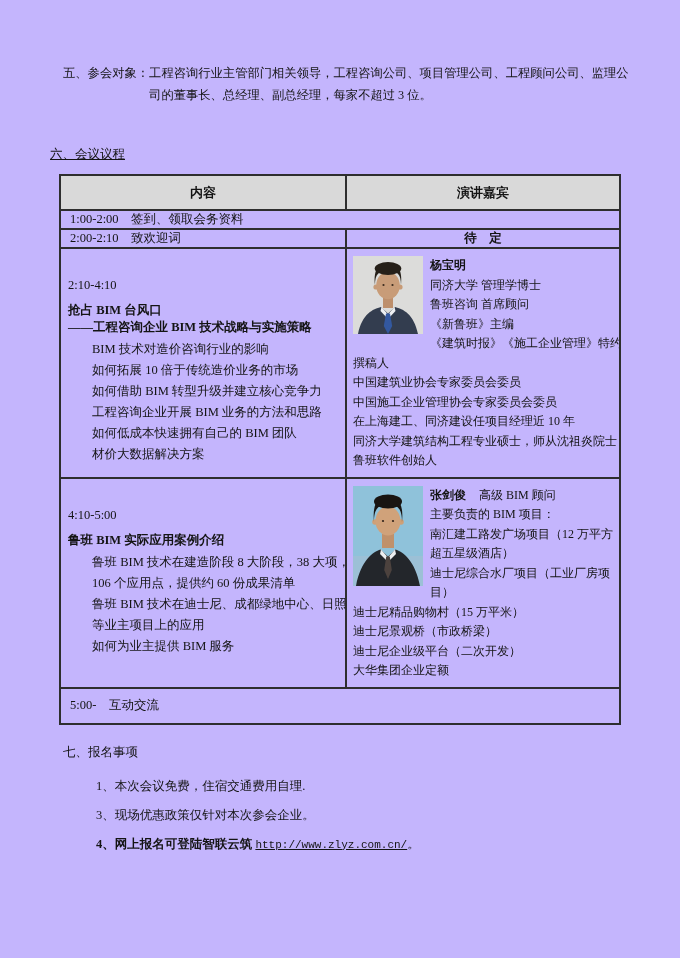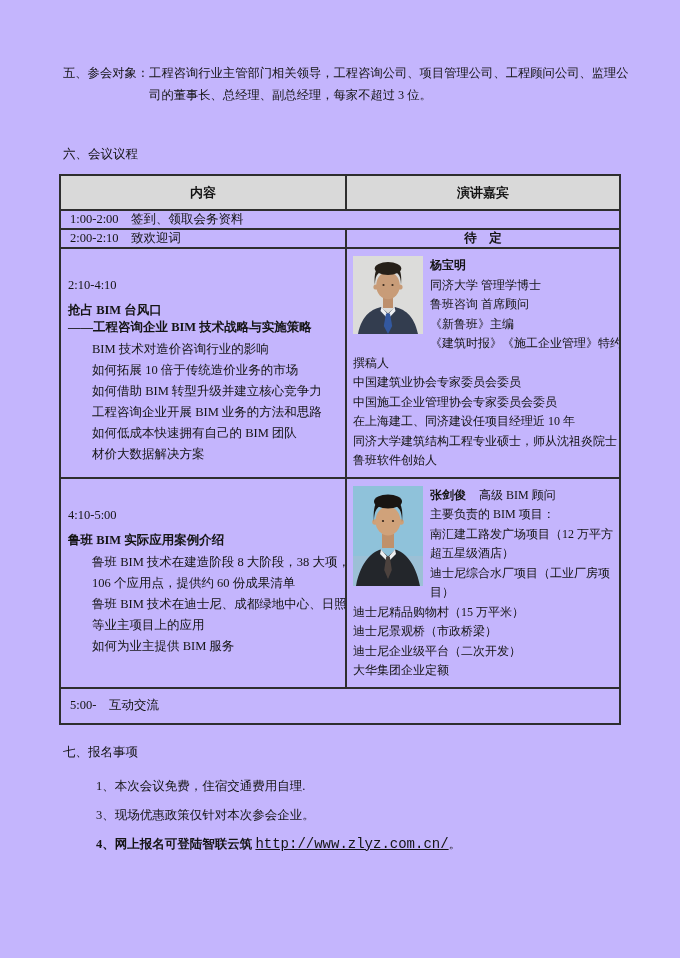--- a/index.html
+++ b/index.html
@@ -10,21 +10,21 @@
     color: #141414; font-size: 12.5px;
   }
   .page { position: relative; width: 680px; height: 958px; background: #c4b5fd; overflow: hidden; }
 
   
   .participants { display: flex; margin: 62px 30px 0 63px; line-height: 22px; font-size: 12.3px; }
   .p-label { white-space: nowrap; flex: 0 0 auto; }
   .p-body div { white-space: nowrap; }
 
   
-  .agenda-heading { margin: 40px 0 0 63px; line-height: 16px; }
+  .agenda-heading { margin: 40px 0 0 50px; line-height: 16px; text-decoration: underline; }
 
   
   table.agenda { border-collapse: collapse; table-layout: fixed; width: 562px; margin: 12px 0 0 59px; }
   .agenda th, .agenda td { border: 2px solid #2e2e2e; vertical-align: top; padding: 0; }
   .agenda th { height: 35px; background: #d9d9d9; text-align: center; vertical-align: middle; font-weight: bold; font-size: 13px; }
   .agenda .w-left { width: 286px; }
   td.simple { height: 17px; vertical-align: middle; padding: 0 9px; white-space: nowrap; }
   td.tbd { text-align: center; vertical-align: middle; font-weight: bold; }
   td.sess-left { padding: 26px 6px 8px 7px; line-height: 21px; overflow: hidden; }
   .sess-time { white-space: nowrap; }
@@ -41,21 +41,21 @@
   .spk-title { margin-left: 13px; font-weight: normal; }
   td.closing { height: 36px; vertical-align: middle; padding: 0 9px; white-space: nowrap; }
 
   
   .reg-heading { margin: 19px 0 0 63px; line-height: 16px; }
   .reg-items { margin: 16px 30px 0 96px; }
   .reg-item { margin-bottom: 9px; line-height: 20px; white-space: nowrap; }
   .bold { font-weight: bold; }
   .reg-link {
     color: #141414; text-decoration: underline; cursor: pointer;
-    font-family: "Liberation Mono", "DejaVu Sans Mono", monospace; font-size: 14px;
+    font-family: "Liberation Mono", "DejaVu Sans Mono", monospace; font-size: 11px;
   }
 </style>
 </head>
 <body>
 
 <div class="page">
 
   <div class="participants">
     <span class="p-label">五、参会对象：</span>
     <div class="p-body">

